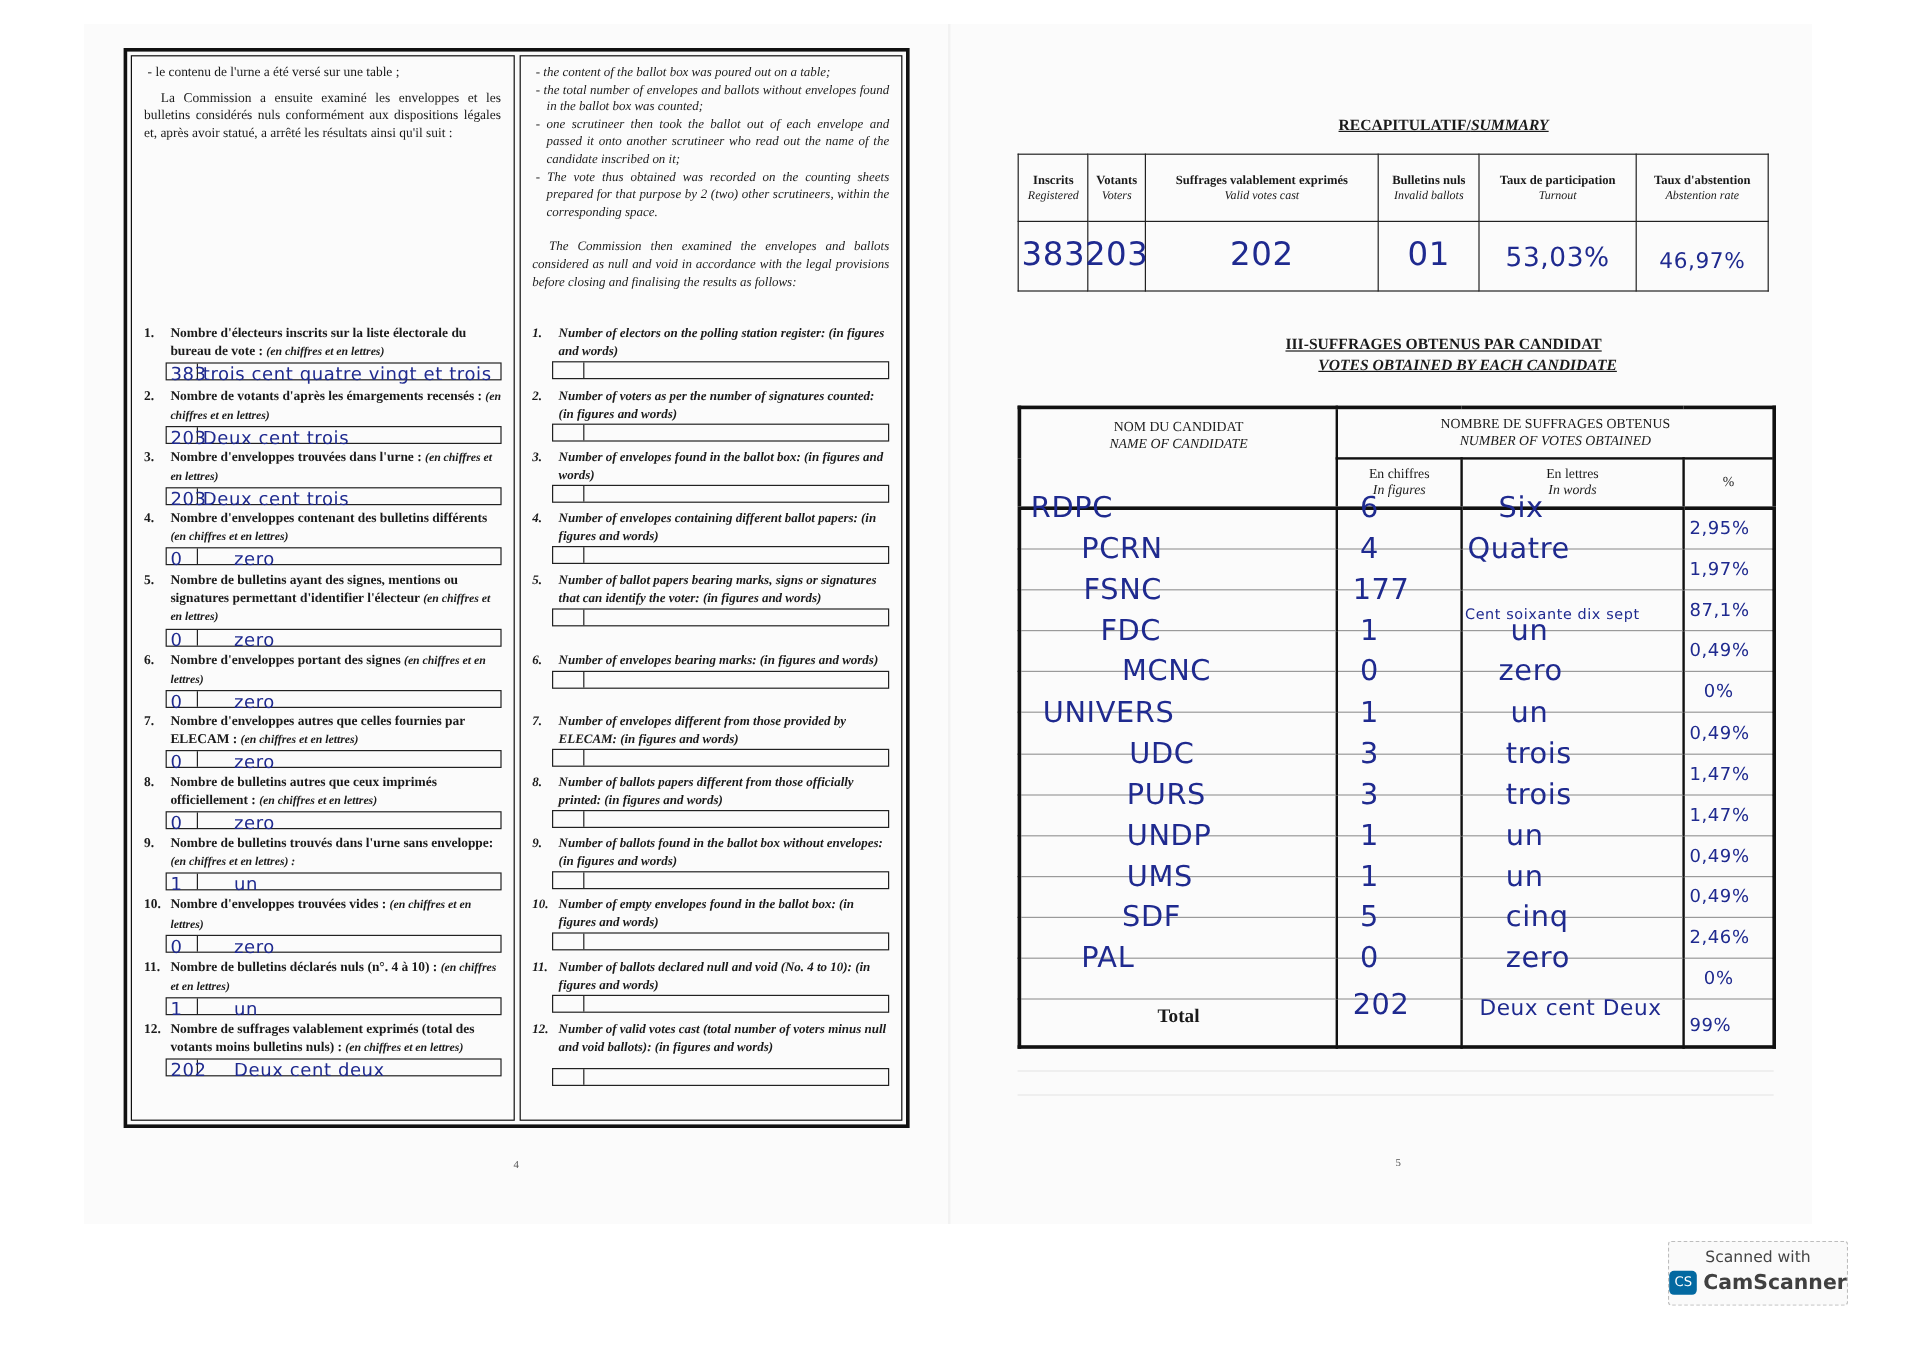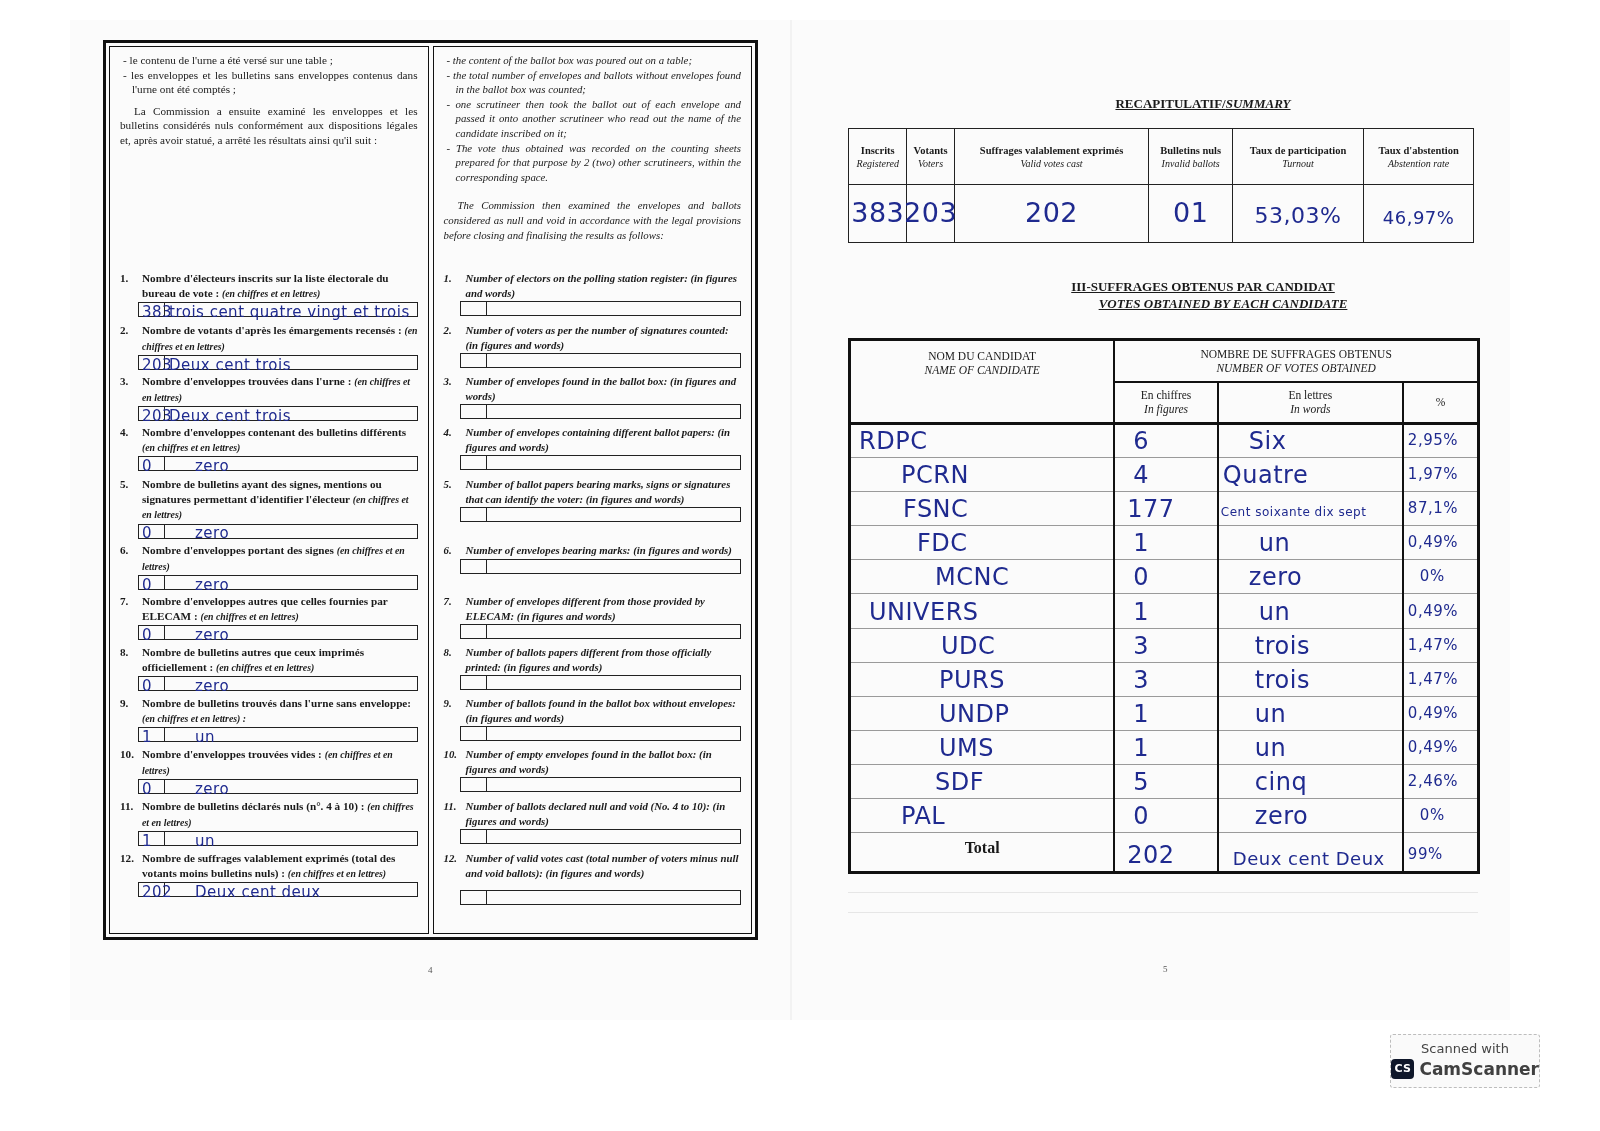--- a/index.html
+++ b/index.html
@@ -81,49 +81,48 @@
   .summary-table td .hand { font-size: 27px; left: 50%; transform: translateX(-50%); bottom: 14px; }
 
   .votes-table {
     position: absolute; left: 848px; top: 338px; width: 632px; height: 536px;
     border-collapse: collapse; border: 3px solid #111;
   }
   .votes-table th { font-weight: normal; font-size: 11.5px; line-height: 14px; border: 2px solid #111; }
   .votes-table th em { display: block; font-style: italic; }
   .votes-table td { border-left: 2px solid #111; border-right: 2px solid #111; border-bottom: 1px solid #9a9a9a; position: relative; height: 34px; }
   .votes-table tr.first td { border-top: 3px solid #111; }
-  .votes-table td .hand { font-size: 24px; bottom: 2px; }
+  .votes-table td .hand { font-size: 24px; bottom: 20px; }
   .votes-table td.pct .hand { font-size: 15px; left: 4px; bottom: 8px; }
   .votes-table td.name .hand { font-size: 24px; }
   .votes-table tr.total td { height: 40px; border-bottom: 2px solid #111; }
   .total-label { position: absolute; left: 0; right: 0; top: 6px; text-align: center; font-weight: bold; font-size: 16px; }
 
   .page-num { position: absolute; font-size: 9px; color: #555; }
   .cs-badge {
     position: absolute; left: 1390px; top: 1034px; width: 150px; height: 54px;
     border: 1px dashed #bdbdbd; border-radius: 3px; background: #fafafa;
     text-align: center; font-family: "DejaVu Sans", sans-serif;
   }
   .cs-badge .l1 { font-size: 13px; color: #444; margin-top: 6px; }
   .cs-badge .l2 { display: flex; align-items: center; justify-content: center; margin-top: 3px; }
-  .cs-logo { width: 40px; height: 20px; background: #0f172a; color: #fff; font-weight: bold; font-size: 11px; border-radius: 4px; line-height: 20px; margin-right: 5px; }
+  .cs-logo { width: 40px; height: 20px; background: #0369a1; color: #fff; font-weight: normal; font-size: 11px; border-radius: 4px; line-height: 20px; margin-right: 5px; }
   .cs-name { font-size: 17px; color: #404040; font-weight: 600; }
   .faint-line { position: absolute; height: 1px; background: #e6e6e6; }
 </style>
 </head>
 <body>
 
 <div class="scan-bg"></div>
 <div class="fold"></div>
 
 <div class="left-frame">
   <div class="col fr">
     <ul class="bullets">
       <li>le contenu de l'urne a été versé sur une table ;</li>
-      <li>les enveloppes et les bulletins sans enveloppes contenus dans l'urne ont été comptés ;</li>
     </ul>
     <p class="para">La Commission a ensuite examiné les enveloppes et les bulletins considérés nuls conformément aux dispositions légales et, après avoir statué, a arrêté les résultats ainsi qu'il suit :</p>
 
     <div class="item" style="top:224px">
       <div class="q">
           <span class="num">1.</span>
           <span class="txt"><span>Nombre d'électeurs inscrits sur la liste électorale du bureau de vote :</span> <em>(en chiffres et en lettres)</em></span>
         </div>
       <div class="answer-box">
           <div class="fig">

